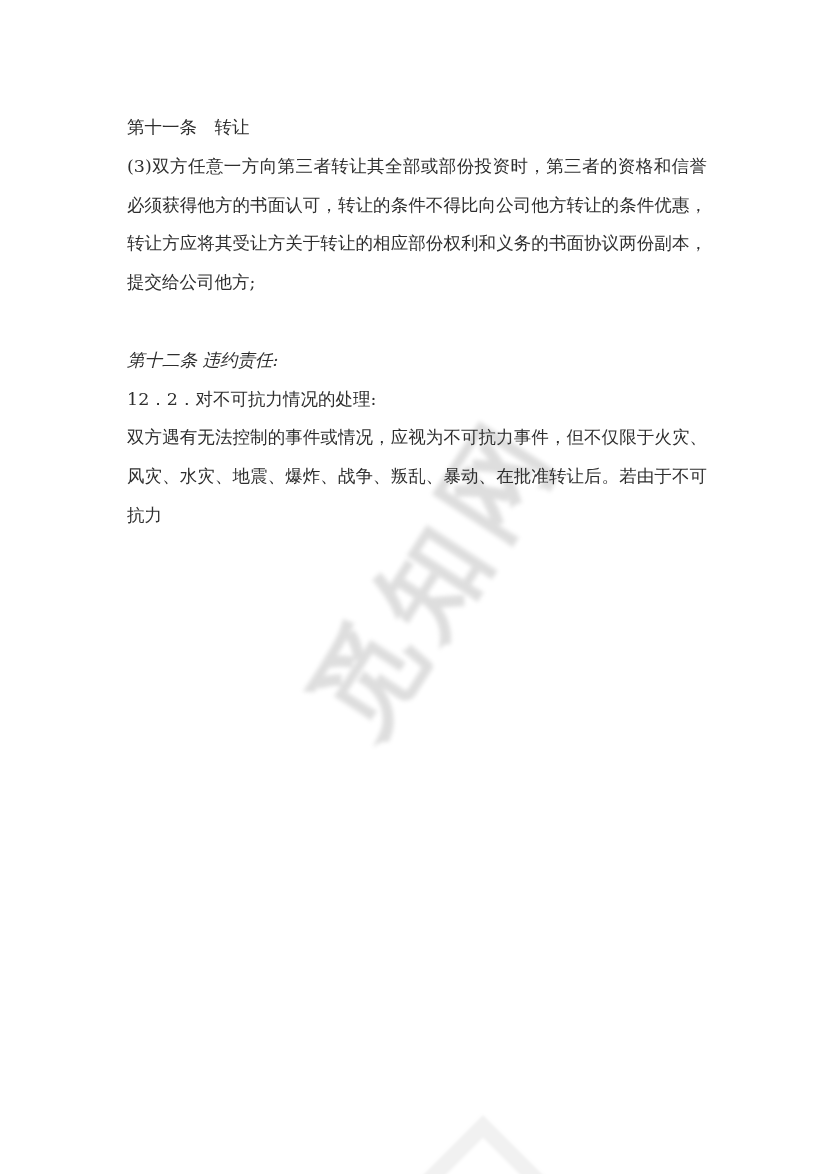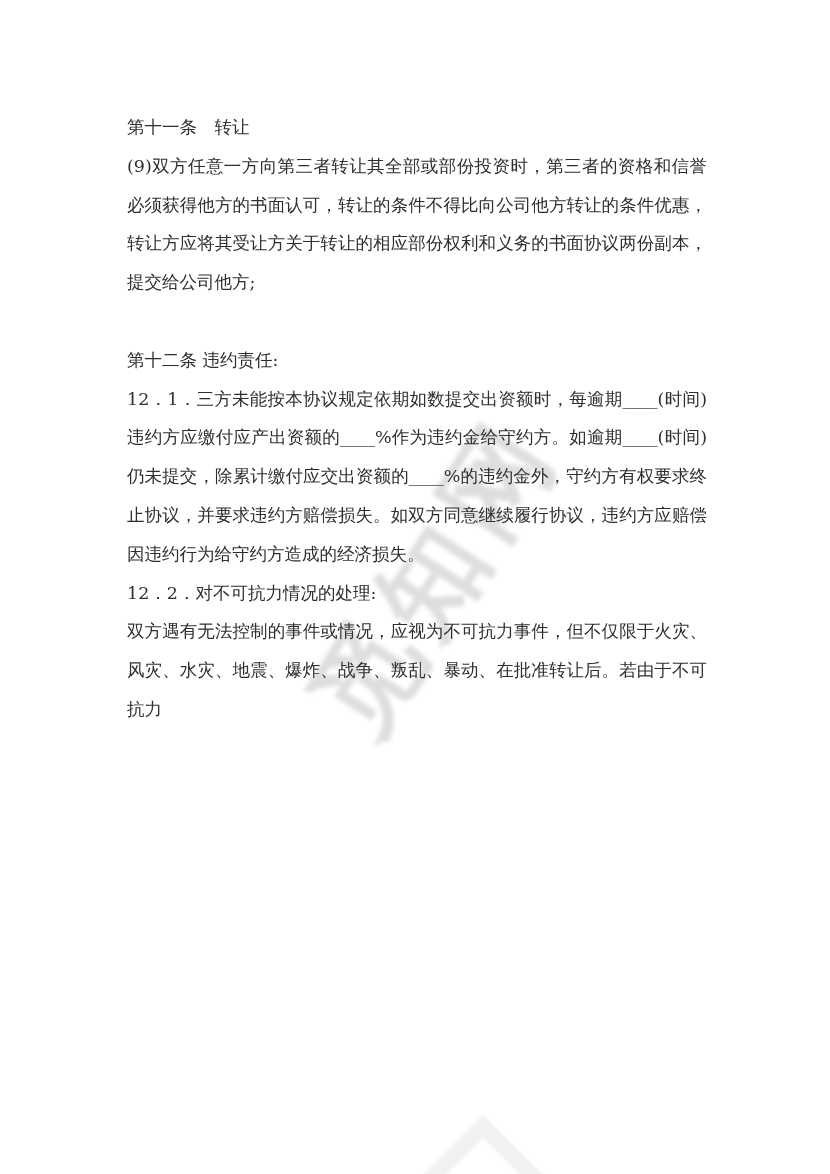--- a/index.html
+++ b/index.html
@@ -22,21 +22,21 @@
     left: 127px; top: 108px;
     width: 580px;
     font-size: 17.5px;
     line-height: 38.8px;
     color: #2e2e2e;
     text-align: justify;
     text-justify: inter-ideograph;
     z-index: 2;
   }
   .para { margin: 0; padding: 0; }
-  .gap-before { margin-top: 38.8px; }
+  .gap-before { margin-top: 38.8px; font-style: italic; }
 
   
   .wm-mid {
     position: absolute;
     left: 244px; top: 513px;
     width: 380px; height: 124px;
     line-height: 124px;
     text-align: center;
     transform: rotate(-57deg);
     font-size: 105px;
@@ -69,20 +69,19 @@
 <div class="page" style="background: rgb(255, 255, 255);">
 
   <div class="wm-mid" style="color: rgba(0, 0, 0, 0.13);">觅知网</div>
 
   <div class="wm-diamond" style="border-color: rgba(0, 0, 0, 0.055);">
     
   </div>
 
   <main class="doc" id="doc" style="color: rgb(46, 46, 46);">
       <p class="para">第十一条　转让</p>
-      <p class="para">(9)双方任意一方向第三者转让其全部或部份投资时，第三者的资格和信誉必须获得他方的书面认可，转让的条件不得比向公司他方转让的条件优惠，转让方应将其受让方关于转让的相应部份权利和义务的书面协议两份副本，提交给公司他方;</p>
+      <p class="para">(3)双方任意一方向第三者转让其全部或部份投资时，第三者的资格和信誉必须获得他方的书面认可，转让的条件不得比向公司他方转让的条件优惠，转让方应将其受让方关于转让的相应部份权利和义务的书面协议两份副本，提交给公司他方;</p>
       <p class="para gap-before">第十二条 违约责任:</p>
-      <p class="para">12．1．三方未能按本协议规定依期如数提交出资额时，每逾期____(时间)违约方应缴付应产出资额的____%作为违约金给守约方。如逾期____(时间)仍未提交，除累计缴付应交出资额的____%的违约金外，守约方有权要求终止协议，并要求违约方赔偿损失。如双方同意继续履行协议，违约方应赔偿因违约行为给守约方造成的经济损失。</p>
       <p class="para">12．2．对不可抗力情况的处理:</p>
       <p class="para">双方遇有无法控制的事件或情况，应视为不可抗力事件，但不仅限于火灾、风灾、水灾、地震、爆炸、战争、叛乱、暴动、在批准转让后。若由于不可抗力</p>
     </main>
 
 </div>
 
 </body></html>

